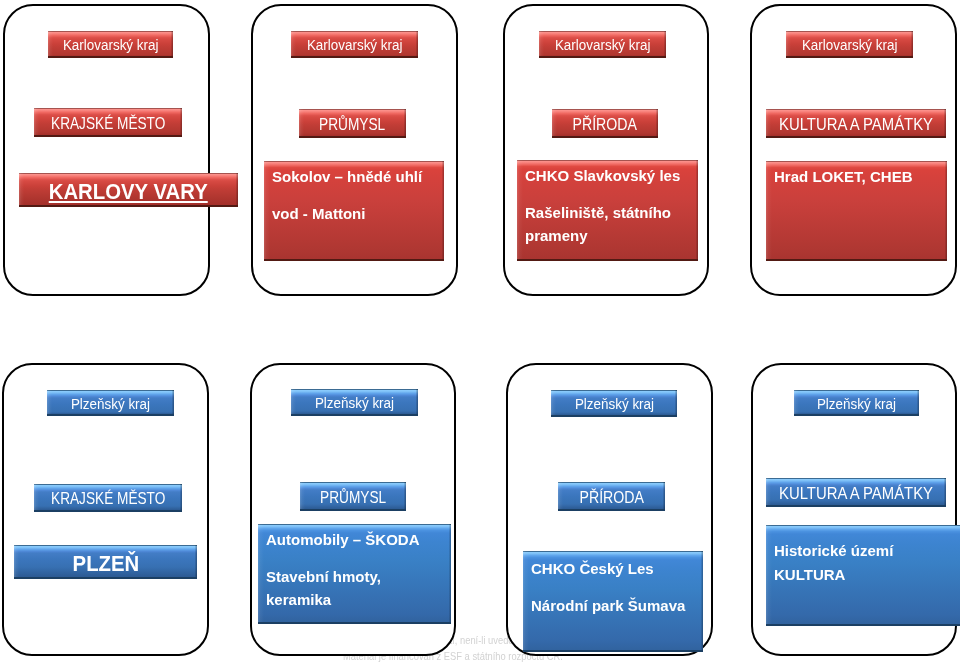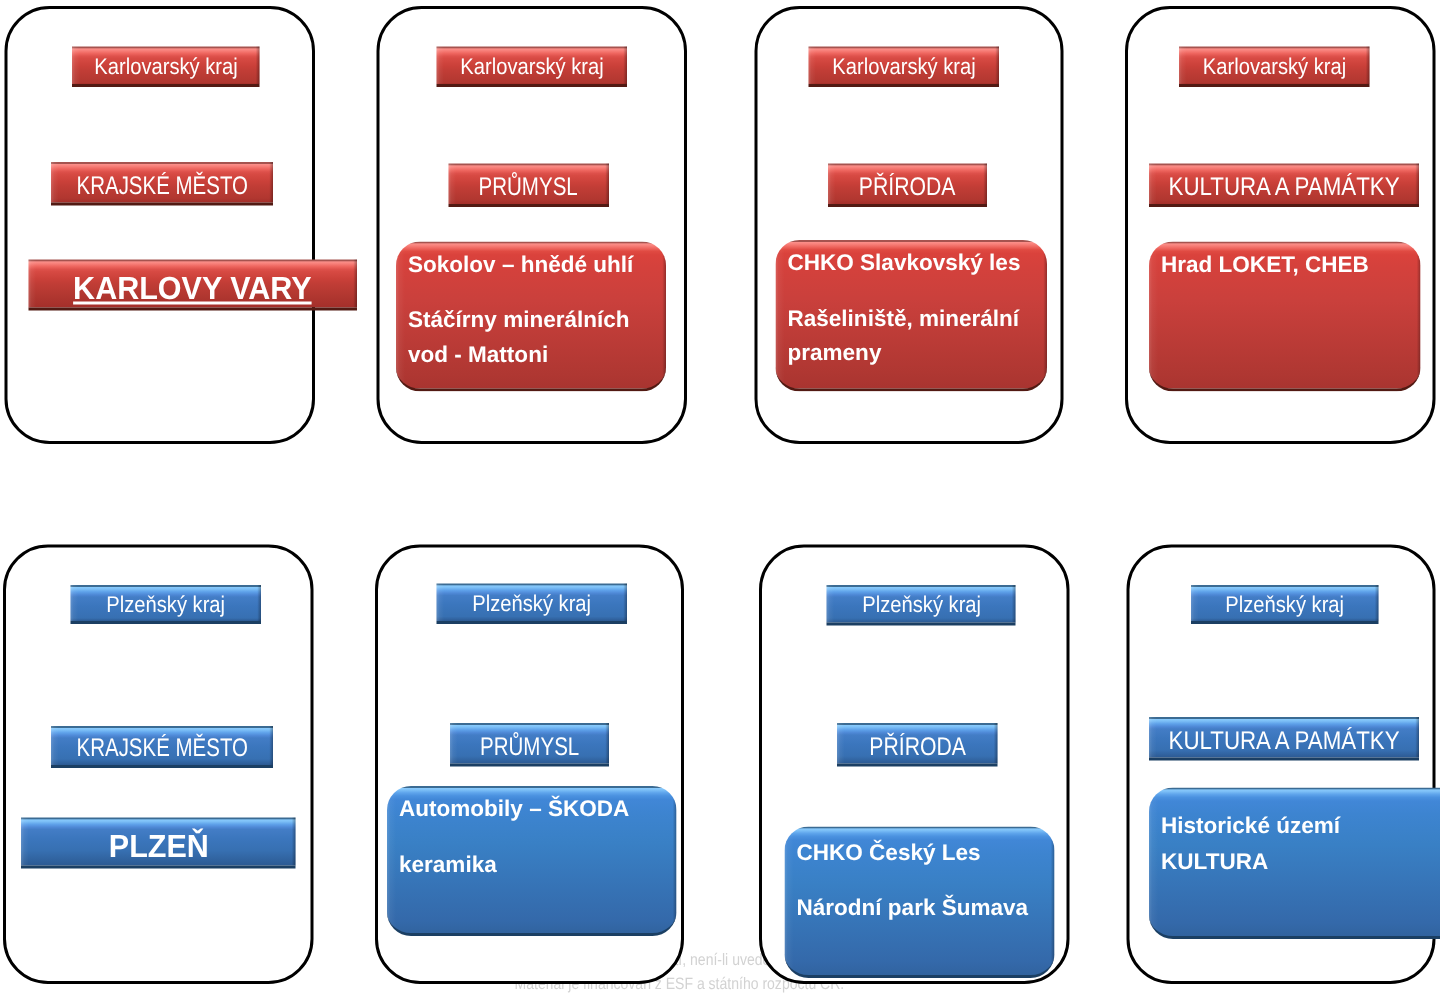--- a/index.html
+++ b/index.html
@@ -33,21 +33,21 @@
          #ef6760 4.5px, #de514b 6.5px, #d74a43 8px, #ca4039 13px, #c13d36 16px, #b13730 24px, #a42f2a 100%);
      border-bottom:2.2px solid #521a13; }
   .blue.badge { background:
        linear-gradient(to right, rgba(255,255,255,0.18) 0px, rgba(255,255,255,0.06) 2px, rgba(255,255,255,0) 5px, rgba(0,0,0,0) calc(100% - 2.5px), rgba(0,0,0,0.32) 100%),
        linear-gradient(to bottom, #3b6b93 0px, #3b6b93 1px, #88c9fb 1.5px, #7dc0f7 2.6px,
          #5fa2ea 4.5px, #4e88d6 6.5px, #437dc6 8px, #3b76bd 14px, #3770b2 22px, #2c5a93 100%);
      border-bottom:2.2px solid #1b3f63; }
 
   
   .pane { position:absolute; box-sizing:border-box; color:#fff; z-index:3;
-     padding:4px 0 0 8px; overflow:hidden;border-radius:16px; }
+     padding:4px 0 0 8px; overflow:hidden; }
   .red.pane { background:
        linear-gradient(to right, rgba(255,255,255,0.16) 0px, rgba(255,255,255,0.05) 2px, rgba(255,255,255,0) 6px, rgba(0,0,0,0) calc(100% - 2.5px), rgba(0,0,0,0.3) 100%),
        linear-gradient(to bottom, #a6534f 0px, #a6534f 1px, #fb8f89 1.5px, #f8827c 2.6px,
          #ef6760 4.5px, #e04a42 6.5px, #da423c 9px, #d4413c 18px, #ca403c 39px, #af3732 89px, #a93430 100%);
      border-bottom:2.2px solid #521a13; }
   .blue.pane { background:
        linear-gradient(to right, rgba(255,255,255,0.16) 0px, rgba(255,255,255,0.05) 2px, rgba(255,255,255,0) 6px, rgba(0,0,0,0) calc(100% - 2.5px), rgba(0,0,0,0.3) 100%),
        linear-gradient(to bottom, #3b6b93 0px, #3b6b93 1px, #88c9fb 1.5px, #7dc0f7 2.6px,
          #5fa5ec 4.5px, #4b92e0 6.5px, #4187d7 9px, #3d84d0 18px, #3980c5 38px, #3469aa 90px, #31639f 100%);
      border-bottom:2.2px solid #1b3f63; }
@@ -91,37 +91,36 @@
     <span class="lbl sq" style="font-size:15.1px;transform:scaleX(0.89);">Karlovarský kraj</span>
     </div>
   <div class="badge red" style="left:299px;top:109px;width:107px;height:29px;">
     <span class="lbl sq" style="font-size:17px;transform:scaleX(0.805);">PRŮMYSL</span>
     </div>
   <div class="pane red" style="left:264px;top:161px;width:180px;height:100px;">
     <p>
       <span class="ln">Sokolov – hnědé uhlí</span>
     </p>
     <p>
-      <span class="ln">Stáčírny minerálních</span>
       <span class="ln">vod - Mattoni</span>
     </p>
   </div>
 
   <div class="badge red" style="left:539px;top:31px;width:127px;height:27px;">
     <span class="lbl sq" style="font-size:15.1px;transform:scaleX(0.89);">Karlovarský kraj</span>
     </div>
   <div class="badge red" style="left:552px;top:109px;width:106px;height:29px;">
     <span class="lbl sq" style="font-size:17px;transform:scaleX(0.832);">PŘÍRODA</span>
     </div>
   <div class="pane red" style="left:517px;top:160px;width:181px;height:101px;">
     <p>
       <span class="ln">CHKO Slavkovský les</span>
     </p>
     <p>
-      <span class="ln">Rašeliniště, minerální</span>
+      <span class="ln">Rašeliniště, státního</span>
       <span class="ln">prameny</span>
     </p>
   </div>
 
   <div class="badge red" style="left:786px;top:31px;width:127px;height:27px;">
     <span class="lbl sq" style="font-size:15.1px;transform:scaleX(0.89);">Karlovarský kraj</span>
     </div>
   <div class="badge red" style="left:766px;top:109px;width:180px;height:29px;">
     <span class="lbl sq" style="font-size:17px;transform:scaleX(0.875);">KULTURA A PAMÁTKY</span>
     </div>
@@ -145,20 +144,21 @@
     <span class="lbl sq" style="font-size:15.1px;transform:scaleX(0.89);">Plzeňský kraj</span>
     </div>
   <div class="badge blue" style="left:300px;top:482px;width:106px;height:29px;">
     <span class="lbl sq" style="font-size:17px;transform:scaleX(0.805);">PRŮMYSL</span>
     </div>
   <div class="pane blue" style="left:258px;top:524px;width:193px;height:100px;">
     <p>
       <span class="ln">Automobily – ŠKODA</span>
     </p>
     <p>
+      <span class="ln">Stavební hmoty,</span>
       <span class="ln">keramika</span>
     </p>
   </div>
 
   <div class="badge blue" style="left:551px;top:390px;width:126px;height:27px;">
     <span class="lbl sq" style="font-size:15.1px;transform:scaleX(0.89);">Plzeňský kraj</span>
     </div>
   <div class="badge blue" style="left:558px;top:482px;width:107px;height:29px;">
     <span class="lbl sq" style="font-size:17px;transform:scaleX(0.832);">PŘÍRODA</span>
     </div>

